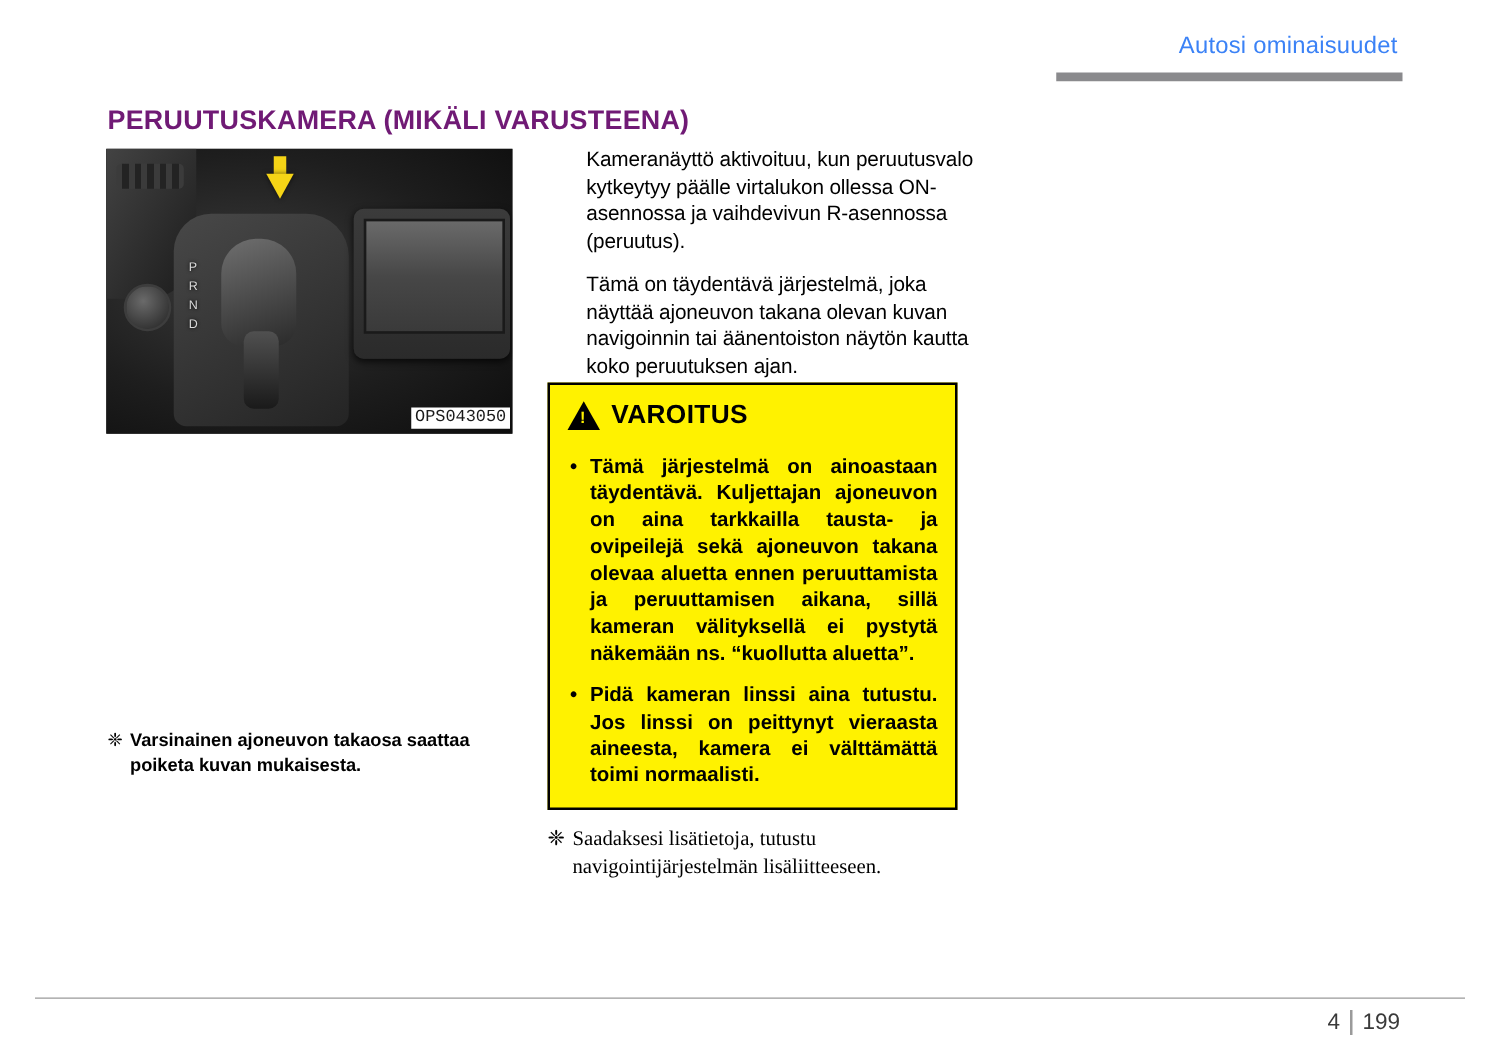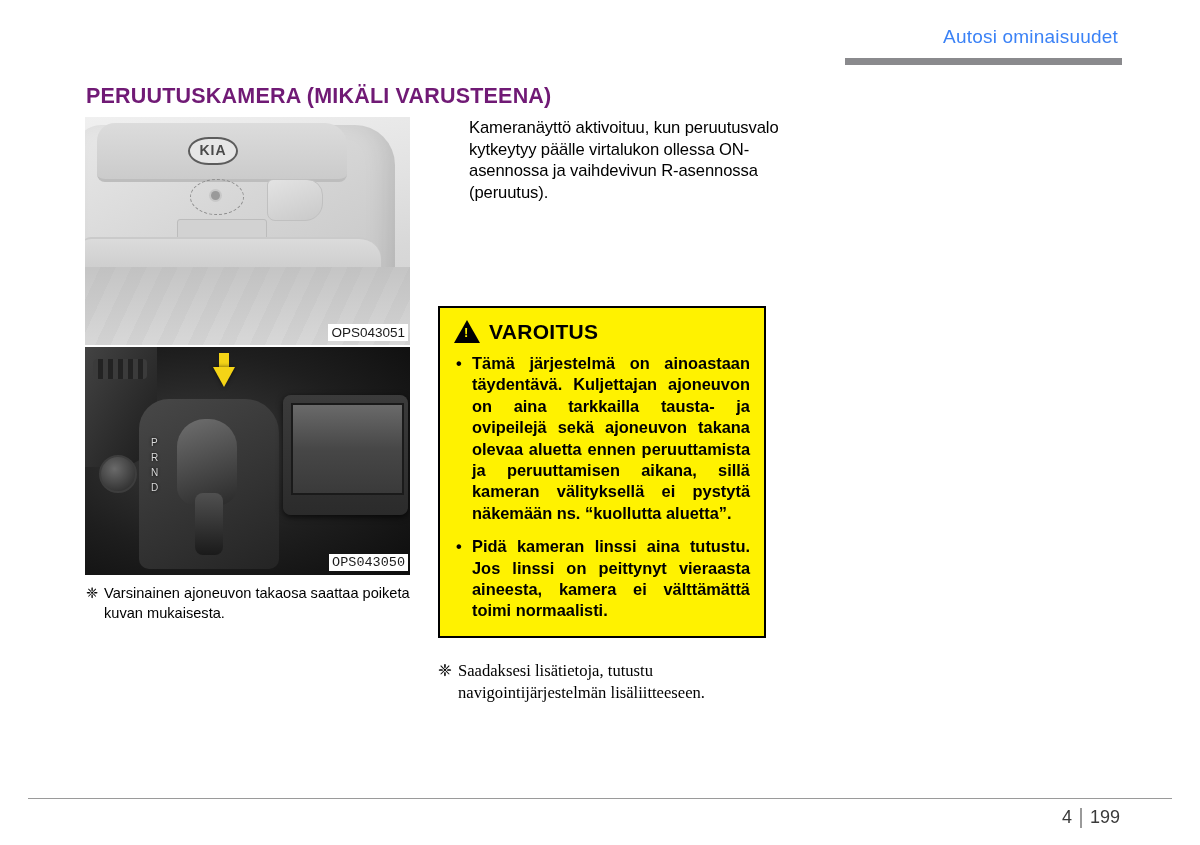--- a/index.html
+++ b/index.html
@@ -295,21 +295,21 @@
   
   .img-note {
     position: absolute;
     left: 86px;
     top: 583px;
     width: 340px;
     font-size: 14.6px;
     line-height: 20px;
   }
   .img-note .star { position: absolute; left: 0; top: 0; }
-  .img-note .txt  { display: block; padding-left: 18px; }
+  .img-note .txt  { display: block; padding-left: 18px; font-weight: bold; }
 
   
   .text-col {
     position: absolute;
     left: 438px;
     top: 117px;
     width: 330px;
     margin-left: 31px;
   }
   .body-par {
@@ -325,23 +325,23 @@
     left: 438px;
     top: 306px;
     width: 328px;
     background: #fff200;
     border: 2px solid #000;
     box-sizing: border-box;
     padding: 12px 14px 14px 14px;
   }
   .warn-head {
     display: flex;
-    align-items: flex-start;
+    align-items: center;
     gap: 9px;
-    margin-bottom: 9px;
+    margin-bottom: 19px;
   }
   .warn-tri {
     width: 0; height: 0;
     border-left: 13px solid transparent;
     border-right: 13px solid transparent;
     border-bottom: 23px solid #000;
     position: relative;
   }
   .warn-tri::after {
     content: "!";
@@ -415,33 +415,20 @@
 </head>
 <body>
 
 <div class="page-header">Autosi ominaisuudet</div>
 <div class="header-rule"></div>
 
 <div class="section-title">PERUUTUSKAMERA (MIKÄLI VARUSTEENA)</div>
 
 <div class="img-col">
 
-  <div class="photo photo-top">
-    <div class="car-body"></div>
-    <div class="car-window"></div>
-    <div class="car-logo">KIA</div>
-    <div class="camera-circle"></div>
-    <div class="camera-dot"></div>
-    <div class="car-plate"></div>
-    <div class="lamp-left"></div>
-    <div class="car-bumper"></div>
-    <div class="ground"></div>
-    <div class="ground-shade"></div>
-    <div class="img-caption cap-top">OPS043051</div>
-  </div>
 
   <div class="photo photo-bottom">
     <div class="console-base"></div>
     <div class="dash-left"></div>
     <div class="vent"></div>
     <div class="knob-round"></div>
     <div class="shifter-panel"></div>
     <div class="gear-letters">P<br>R<br>N<br>D</div>
     <div class="shifter-knob"></div>
     <div class="shifter-stick"></div>
@@ -453,20 +440,21 @@
   </div>
 </div>
 
 <div class="img-note">
   <span class="star">❈</span>
   <span class="txt">Varsinainen ajoneuvon takaosa saattaa poiketa kuvan mukaisesta.</span>
 </div>
 
 <div class="text-col">
   <p class="body-par">Kameranäyttö aktivoituu, kun peruutusvalo kytkeytyy päälle virtalukon ollessa ON-asennossa ja vaihdevivun R-asennossa (peruutus).</p>
+  <p class="body-par">Tämä on täydentävä järjestelmä, joka näyttää ajoneuvon takana olevan kuvan navigoinnin tai äänentoiston näytön kautta koko peruutuksen ajan.</p>
 </div>
 
 <div class="warning-box">
   <div class="warn-head">
     <div class="warn-tri"></div>
     <div class="warn-title">VAROITUS</div>
   </div>
   <div class="warn-item">
     <span class="bullet">•</span>
     <span>Tämä järjestelmä on ainoastaan täydentävä. Kuljettajan ajoneuvon on aina tarkkailla tausta- ja ovipeilejä sekä ajoneuvon takana olevaa aluetta ennen peruuttamista ja peruuttamisen aikana, sillä kameran välityksellä ei pystytä näkemään ns. “kuollutta aluetta”.</span>

